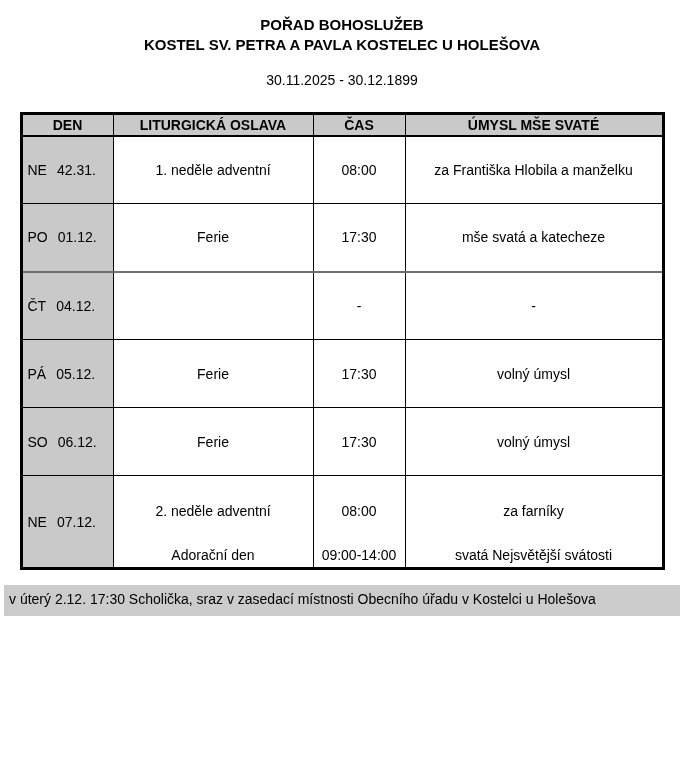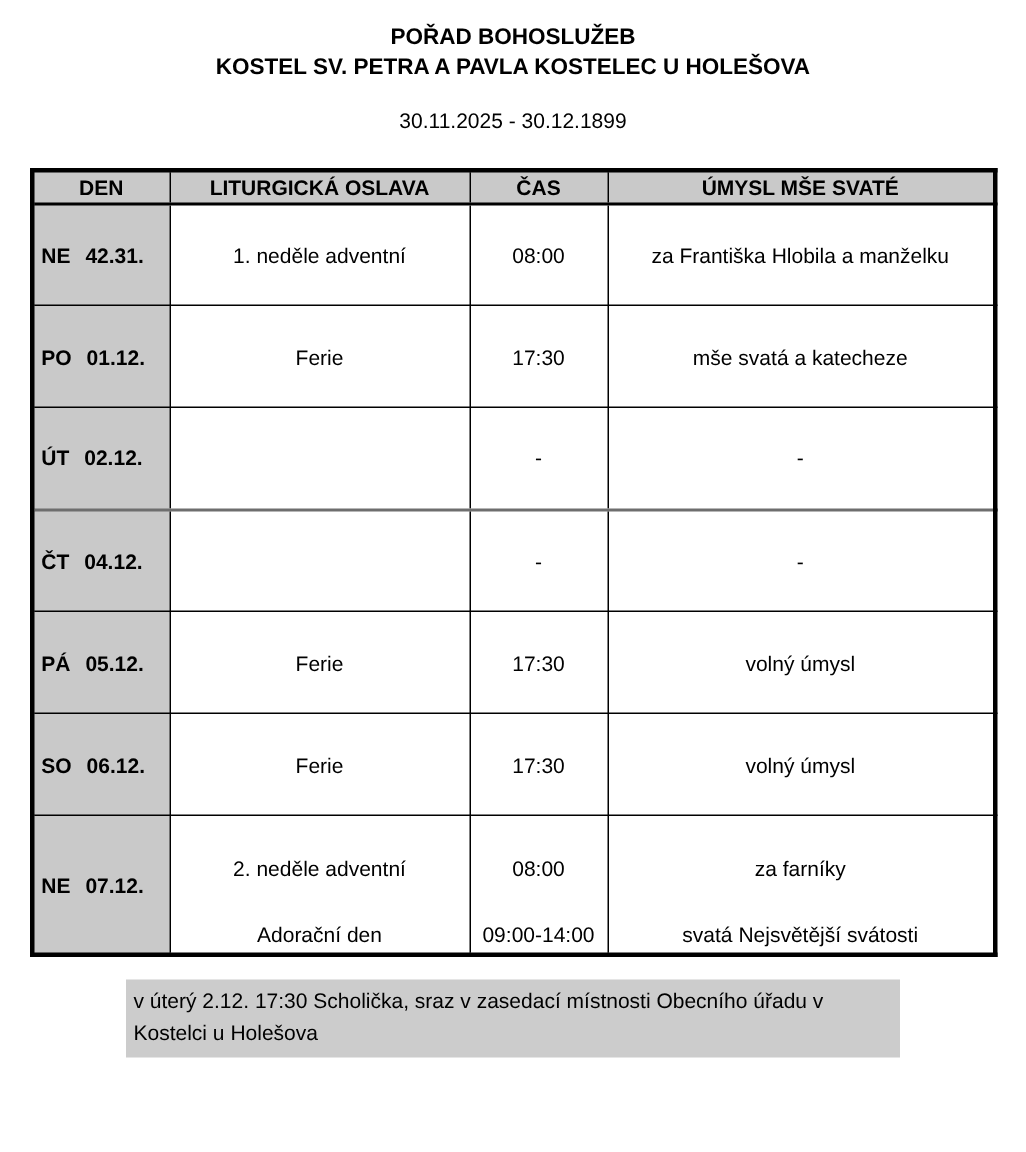--- a/index.html
+++ b/index.html
@@ -43,34 +43,34 @@
     border-bottom: 2px solid var(--border-black, #000);
   }
   tbody tr { height: 68px; }
   tbody tr.row-last { height: 93px; }
 
   
   tr.row-gray-top td { border-top: 2px solid var(--divider-gray, #6e6e6e); }
 
   td.day {
     background: var(--header-bg, #c9c9c9);
-    font-weight: bold;
+    font-weight: normal;
     text-align: center;
     padding-left: 5px;
   }
   .day-inner { display: flex; gap: 10px; align-items: center; }
 
   td.stack { padding: 0; }
   .stack-wrap { display: flex; flex-direction: column; height: 90px; justify-content: flex-end; }
   .stack-top { flex: 1; display: flex; align-items: center; justify-content: center; }
   .stack-bottom { height: 22px; line-height: 20px; }
 
   
   .note {
-    width: 516px;
+    width: 676px;
     margin: 15px auto 0 auto;
     background: var(--note-bg, #cccccc);
     font-size: 14px;
     line-height: 21px;
     padding: 4px 6px 6px 5px;
   }
 </style>
 </head>
 <body>
 
@@ -112,31 +112,20 @@
       <tr>
         <td class="day">
           <span class="day-inner">
             <span>PO</span>
             <span>01.12.</span>
           </span>
         </td>
         <td>Ferie</td>
         <td>17:30</td>
         <td>mše svatá a katecheze</td>
-      </tr>
-      <tr>
-        <td class="day">
-          <span class="day-inner">
-            <span>ÚT</span>
-            <span>02.12.</span>
-          </span>
-        </td>
-        <td></td>
-        <td>-</td>
-        <td>-</td>
       </tr>
       <tr class="row-gray-top">
         <td class="day">
           <span class="day-inner">
             <span>ČT</span>
             <span>04.12.</span>
           </span>
         </td>
         <td></td>
         <td>-</td>

